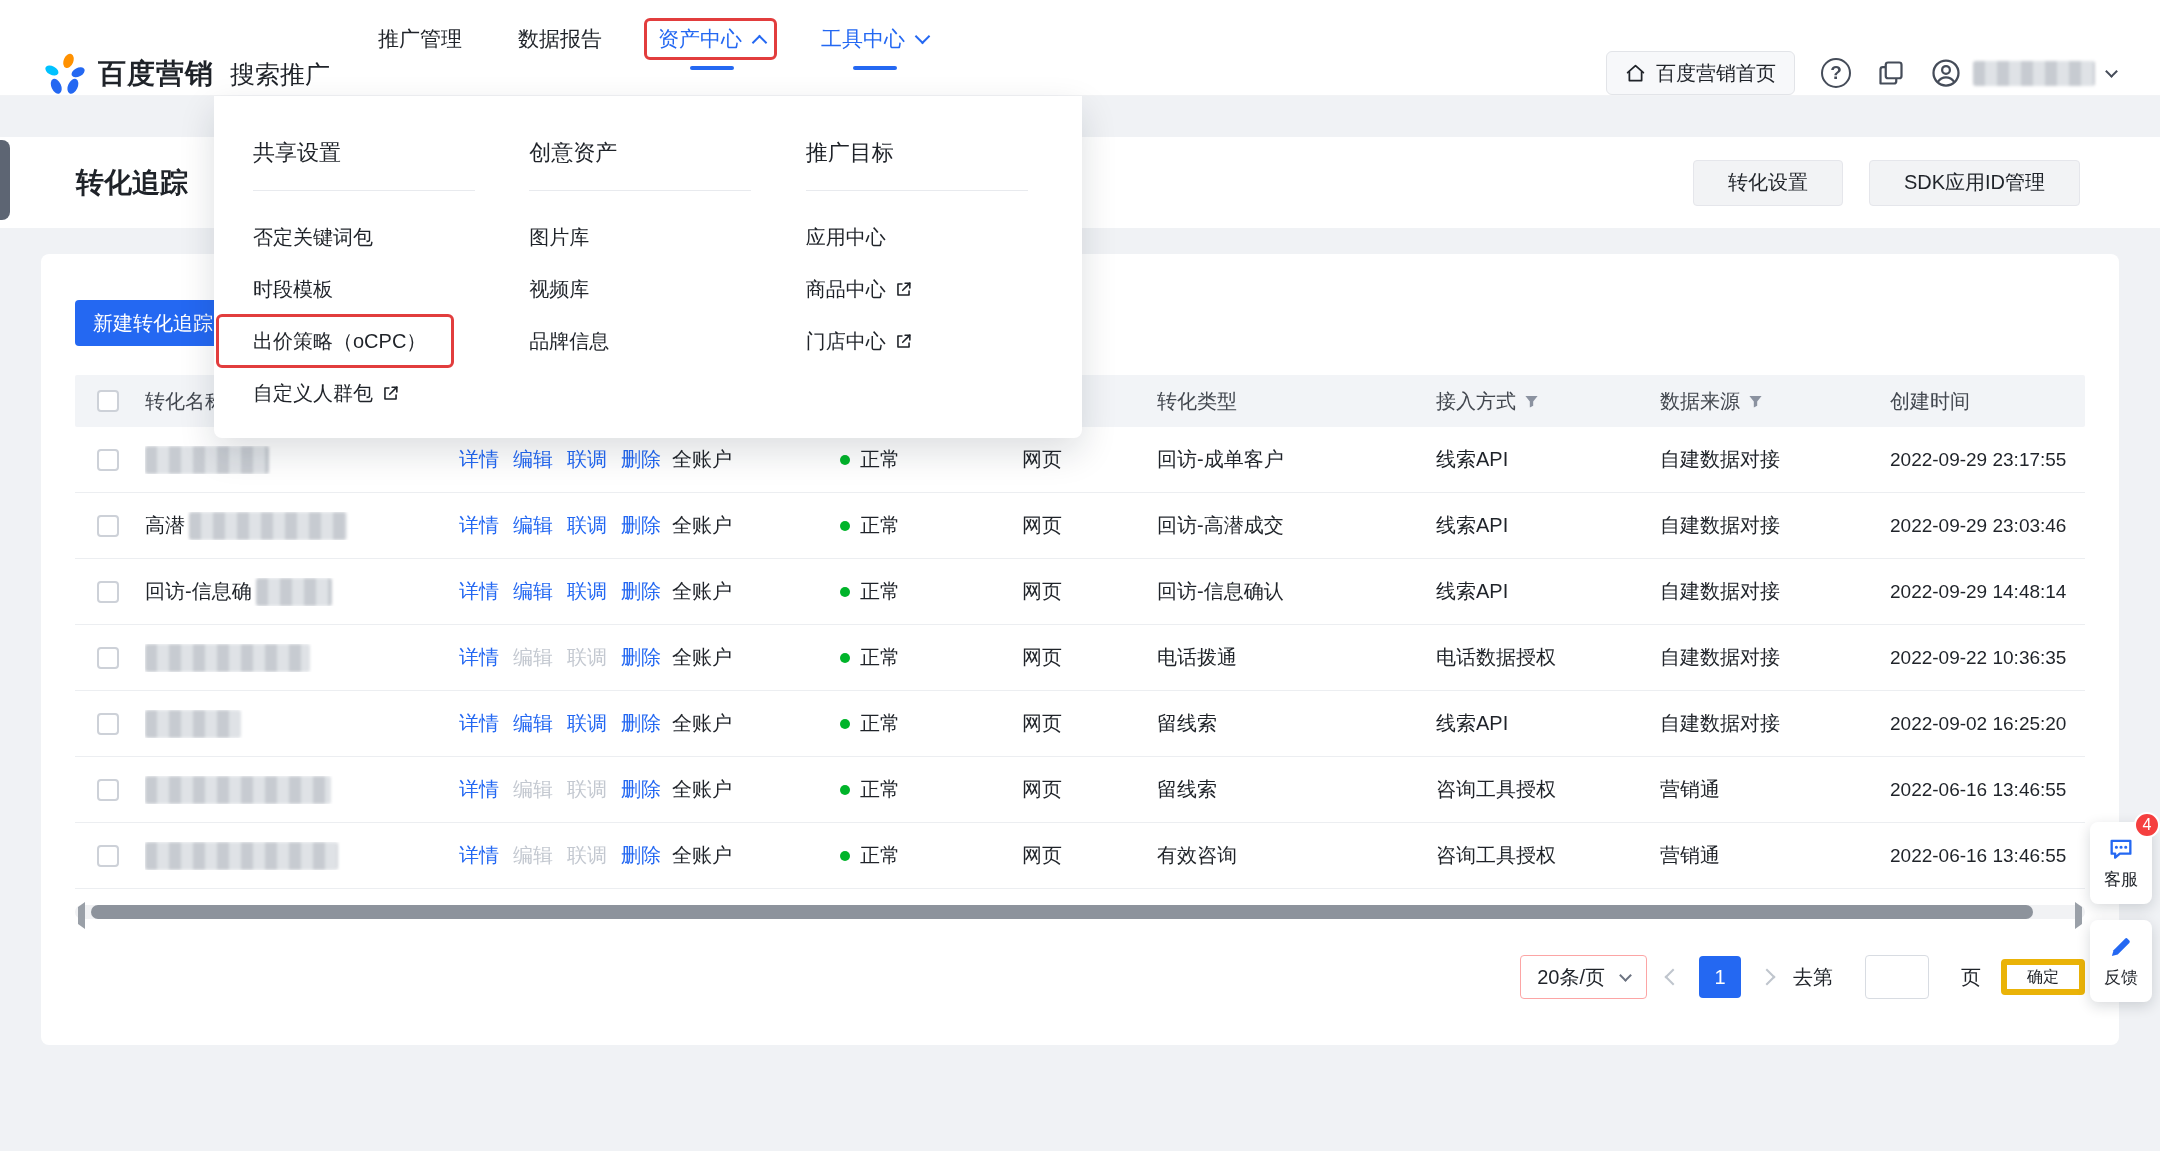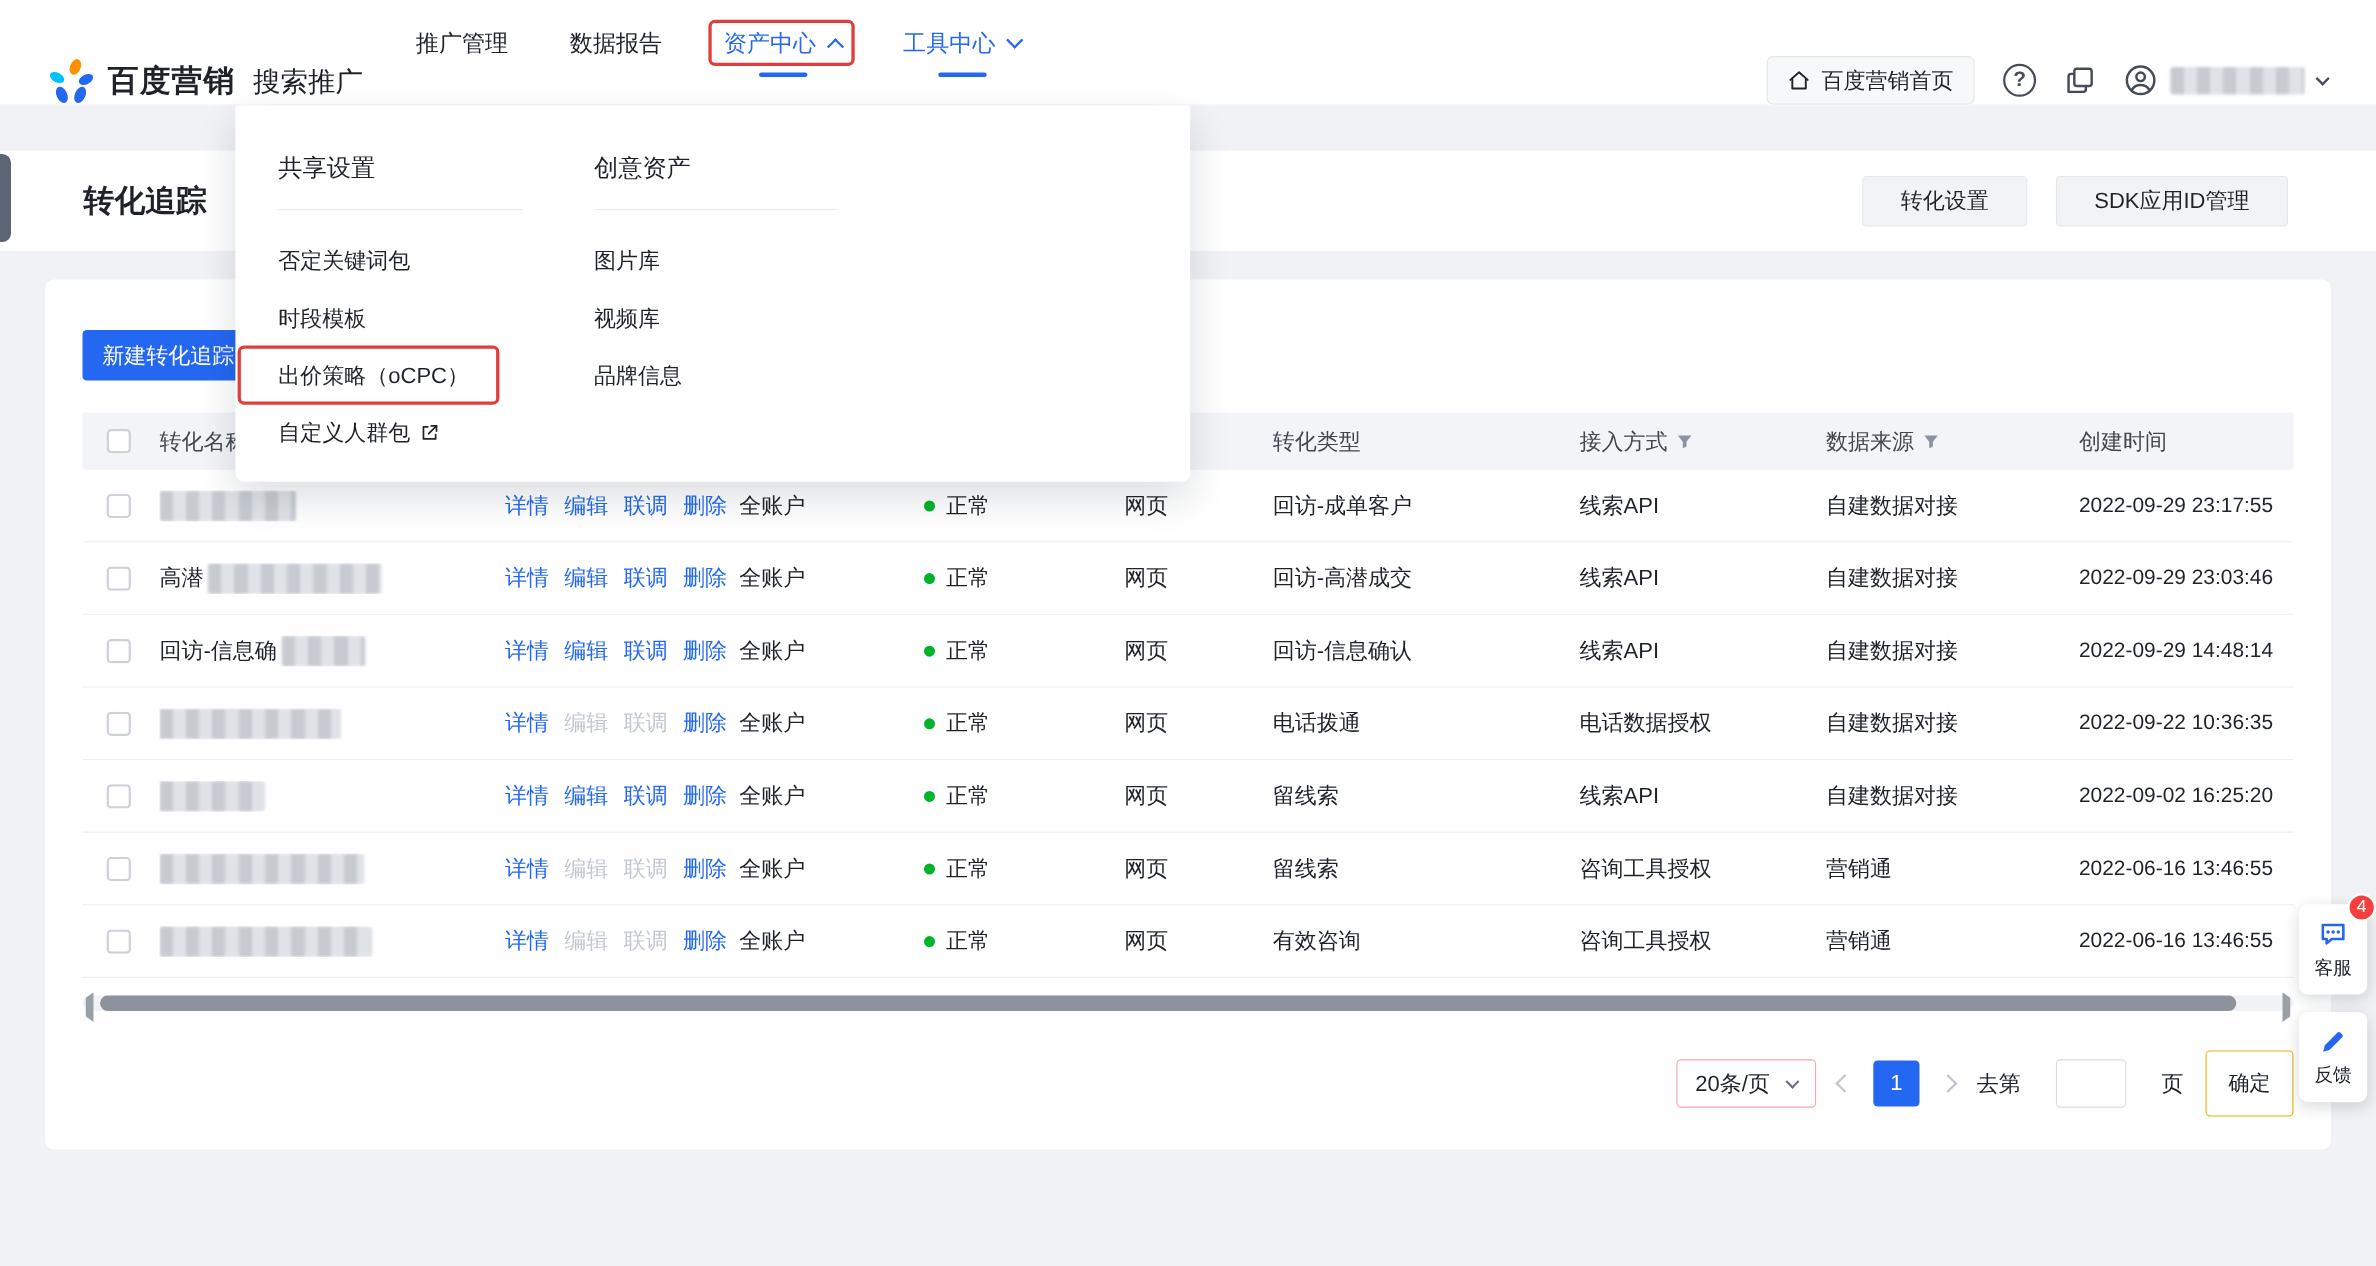--- a/index.html
+++ b/index.html
@@ -68,21 +68,21 @@
   
   .pagi{margin-top:36px;display:flex;align-items:center;justify-content:flex-end;gap:20px;font-size:20px}
   .select-box{display:flex;align-items:center;gap:16px;height:44px;padding:0 16px;border:1px solid #fca5a5;border-radius:4px;cursor:pointer}
   .sel-chev{width:9px;height:9px;border-right:2px solid #6b7280;border-bottom:2px solid #6b7280;transform:rotate(45deg);margin-top:-4px}
   .pg-arrow{width:12px;height:12px;border-right:2.5px solid #bfc5cd;border-bottom:2.5px solid #bfc5cd;cursor:pointer}
   .pg-arrow.left{transform:rotate(135deg)}
   .pg-arrow.right{transform:rotate(-45deg)}
   .page-cur{width:42px;height:42px;background:var(--accent);color:#fff;border-radius:4px;display:flex;align-items:center;justify-content:center;cursor:pointer}
   .goto{display:flex;align-items:center;gap:32px}
   .goto-input{width:64px;height:44px;border:1px solid #d8dce2;border-radius:4px;font-size:20px;padding:0 8px;font-family:inherit}
-  .confirm-btn{height:60px;padding:0 20px;border:1px solid #eab308;border-radius:4px;background:#fff;cursor:pointer;font-size:19px;display:flex;align-items:center}
+  .confirm-btn{height:36px;padding:0 20px;border:6px solid #eab308;border-radius:4px;background:#fff;cursor:pointer;font-size:16px;display:flex;align-items:center}
 
   
   .mega{position:absolute;left:214px;top:96px;width:868px;height:342px;background:#fff;z-index:20;
     box-shadow:0 14px 36px rgba(15,25,40,.14);border-radius:0 0 8px 8px;display:flex;padding-left:39px}
   .menu-col{width:237px;margin-right:50px}
   .col-title{margin-top:42px;font-size:22px;font-weight:normal}
   .col-rule{margin-top:22px;height:1px;background:#e8eaee;width:222px}
   .col-items{margin-top:20px}
   .menu-item{position:relative;height:52px;display:flex;align-items:center;font-size:20px;cursor:pointer;gap:8px}
   .red-frame-item{position:absolute;left:-37px;top:-1px;width:238px;height:54px;border:3px solid var(--red);border-radius:6px;pointer-events:none}
@@ -443,20 +443,45 @@
       <div class="col-rule"></div>
       <div class="col-items">
         <div class="menu-item">
           <span>图片库</span>
         </div>
         <div class="menu-item">
           <span>视频库</span>
         </div>
         <div class="menu-item">
           <span>品牌信息</span>
+        </div>
+      </div>
+    </div>
+    <div class="menu-col">
+      <div class="col-title">推广目标</div>
+      <div class="col-rule"></div>
+      <div class="col-items">
+        <div class="menu-item">
+          <span>应用中心</span>
+        </div>
+        <div class="menu-item">
+          <span>商品中心</span>
+          <svg width="19" height="19" viewBox="0 0 24 24" fill="none" stroke="#1f2329" stroke-width="2" stroke-linecap="round" stroke-linejoin="round" style="display: block;">
+            <path d="M10 5H5v14h14v-5"></path>
+            <path d="M14 4h6v6"></path>
+            <path d="M20 4l-9 9"></path>
+          </svg>
+        </div>
+        <div class="menu-item">
+          <span>门店中心</span>
+          <svg width="19" height="19" viewBox="0 0 24 24" fill="none" stroke="#1f2329" stroke-width="2" stroke-linecap="round" stroke-linejoin="round" style="display: block;">
+            <path d="M10 5H5v14h14v-5"></path>
+            <path d="M14 4h6v6"></path>
+            <path d="M20 4l-9 9"></path>
+          </svg>
         </div>
       </div>
     </div>
   </div>
 
 <div class="float-btn" style="top:822px">
   <span class="badge">4</span>
   <span style="display:flex">
     <svg width="28" height="28" viewBox="0 0 24 24" fill="none" stroke="#2468f2" stroke-width="2" stroke-linejoin="round" stroke-linecap="round">
       <path d="M4 5h16v11h-9l-4 3.4V16H4z"></path>

